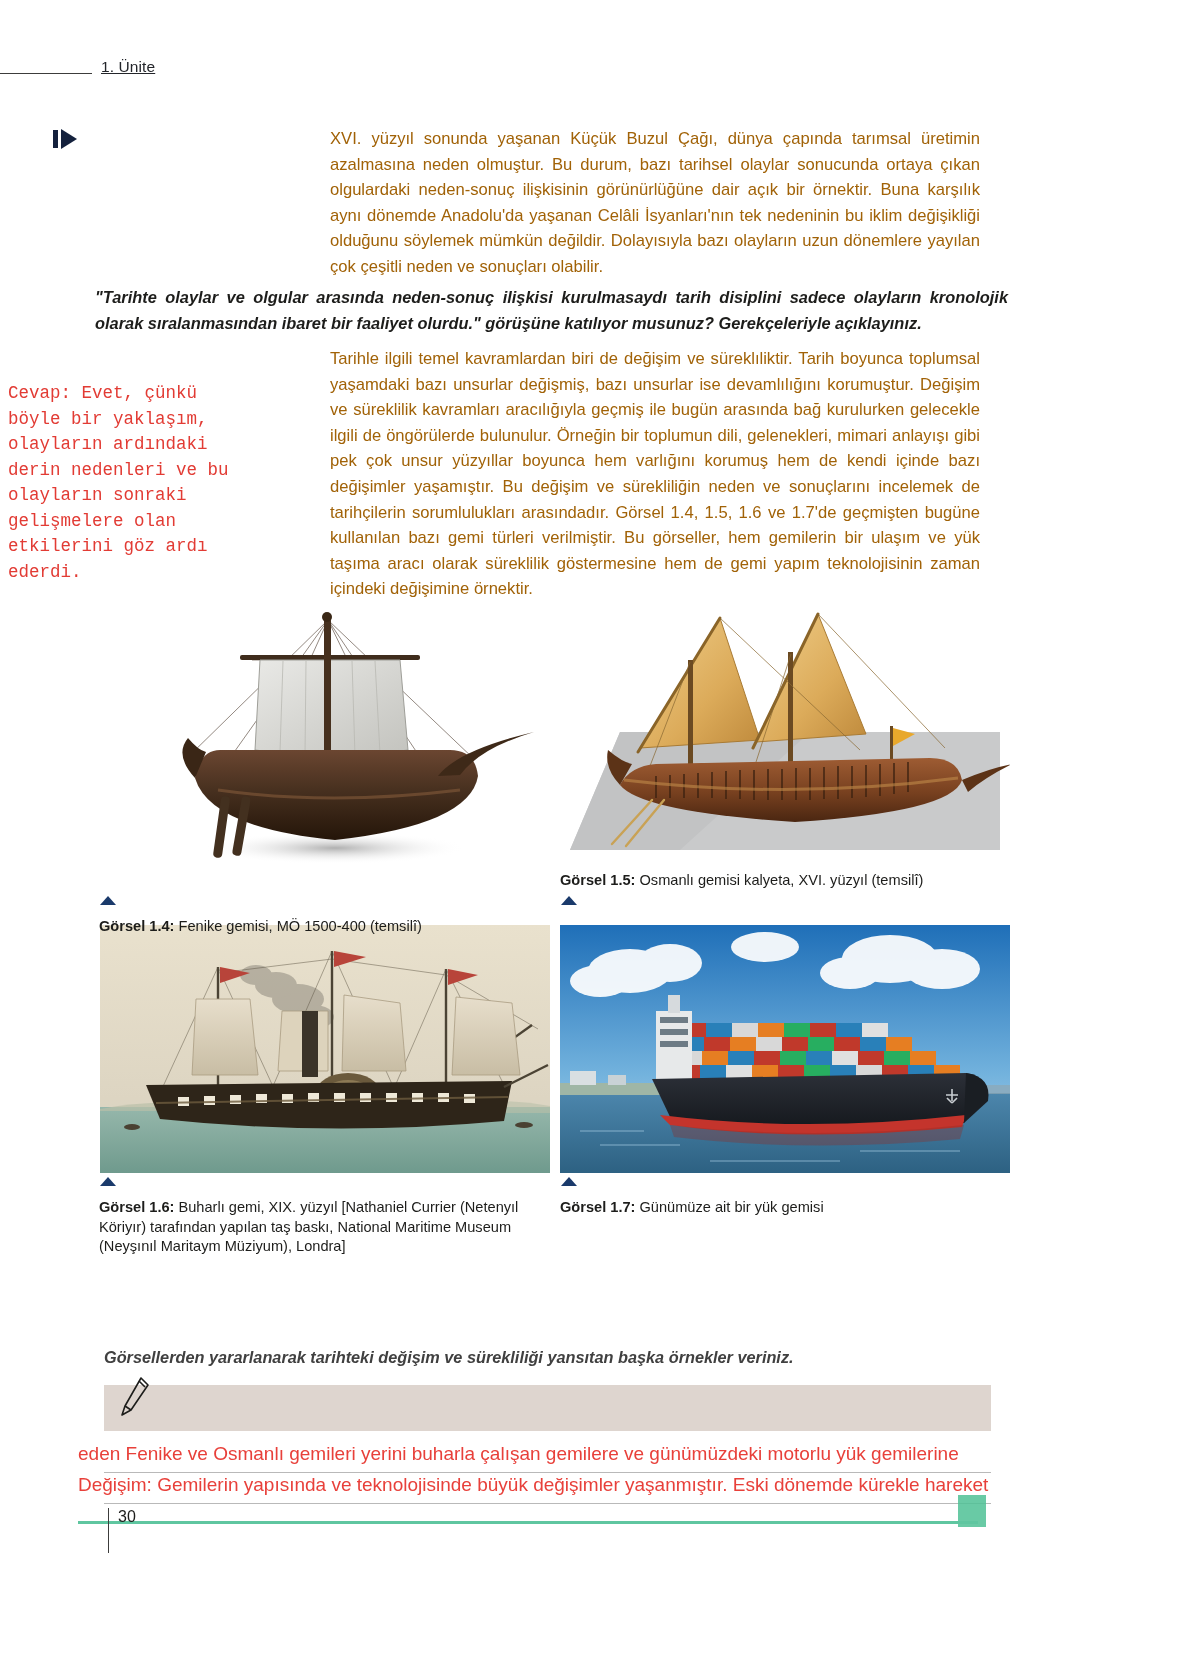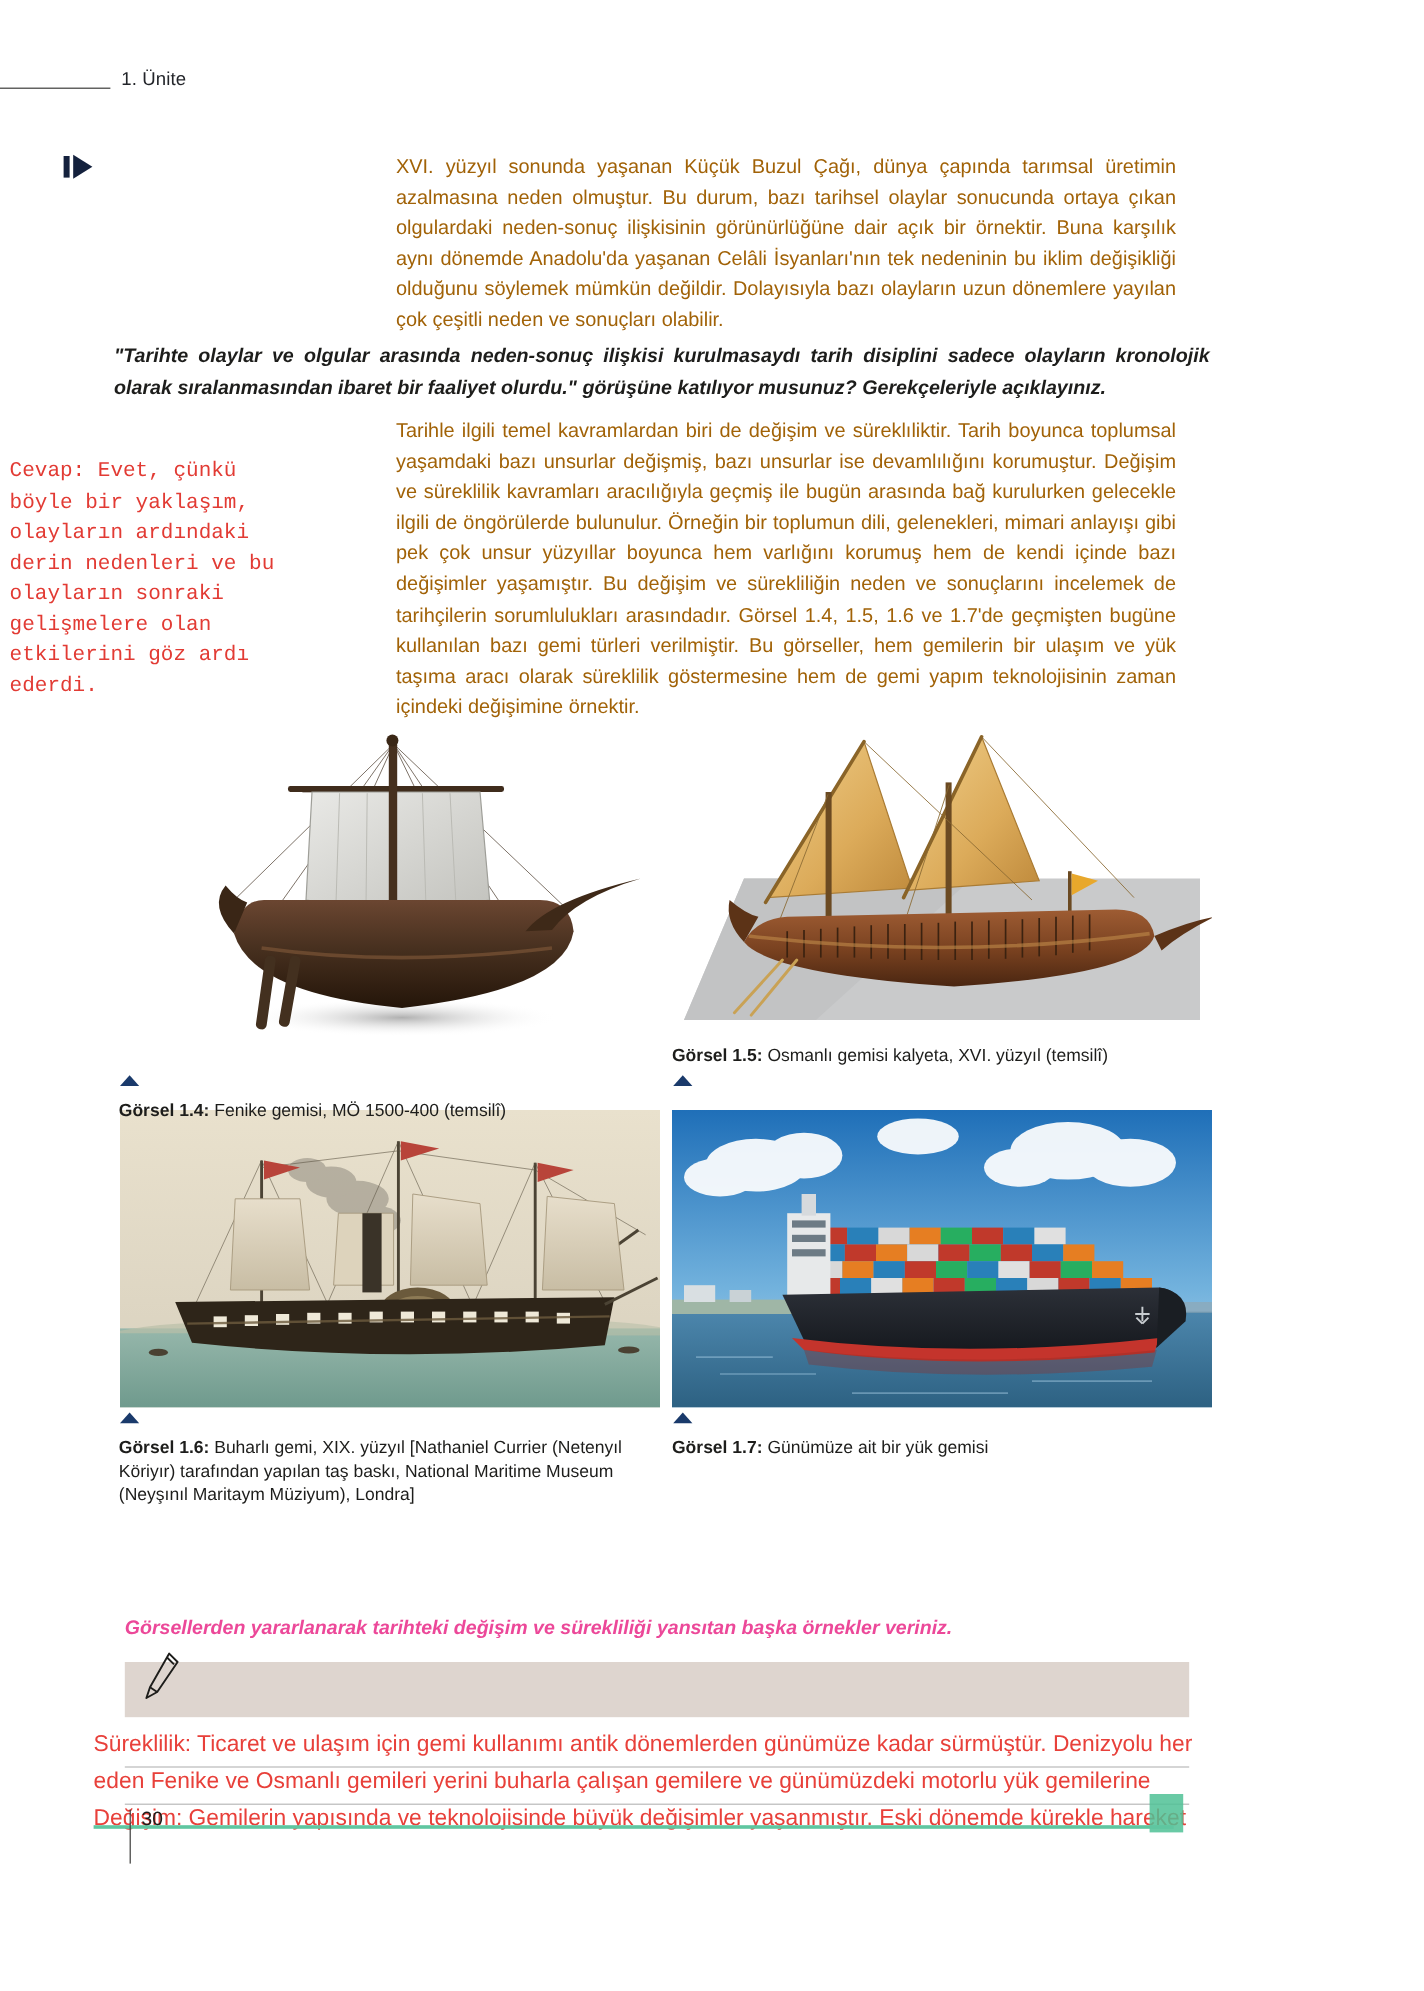--- a/index.html
+++ b/index.html
@@ -24,20 +24,21 @@
     position: absolute;
     top: 15px; left: 0; width: 92px;
     border-top: 1.5px solid #3c3c3b;
   }
   .header-unit {
     position: absolute;
     top: 0; left: 101px;
     font-size: 15.5px;
     letter-spacing: .1px;
     color: #23252a;
+    text-decoration: underline;
   }
 
   
   .arrow-bullet {
     position: absolute;
     top: 128px; left: 53px;
     width: 34px; height: 22px;
   }
   .arrow-bullet .bar {
     position: absolute; left: 0; top: 2px;
@@ -119,21 +120,21 @@
   #tri-16 { top: 1177px; left: 100px; }
   #tri-17 { top: 1177px; left: 561px; }
 
   
   .closing-question {
     position: absolute;
     top: 1348px; left: 104px; width: 900px;
     font-size: 16.3px;
     font-style: italic;
     font-weight: 600;
-    color: #ec4899;
+    color: #404040;
   }
   .answer-band {
     position: absolute;
     top: 1385px; left: 104px;
     width: 887px; height: 46px;
     background: #ded5cf;
   }
   .pencil-icon {
     position: absolute;
     top: 1375px; left: 118px;
@@ -583,21 +584,20 @@
       <path d="M21 6 L27 12"></path>
       <path d="M7 31 L13 35"></path>
     </g>
   </svg>
 </div>
 
 <div class="rule-line" style="top:1472px;"></div>
 <div class="rule-line" style="top:1503px;"></div>
 
 <div class="red-answer">
-  <div>Süreklilik: Ticaret ve ulaşım için gemi kullanımı antik dönemlerden günümüze kadar sürmüştür. Denizyolu her</div>
   <div>eden Fenike ve Osmanlı gemileri yerini buharla çalışan gemilere ve günümüzdeki motorlu yük gemilerine</div>
   <div>Değişim: Gemilerin yapısında ve teknolojisinde büyük değişimler yaşanmıştır. Eski dönemde kürekle hareket</div>
 </div>
 
 <div class="green-block"></div>
 <div class="green-underline"></div>
 
 <div class="page-number-rule"></div>
 <div class="page-number">30</div>
 

